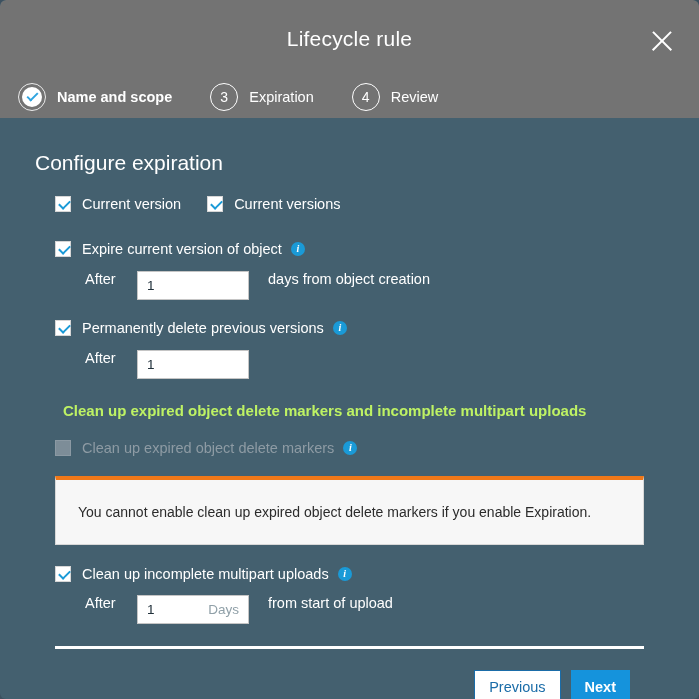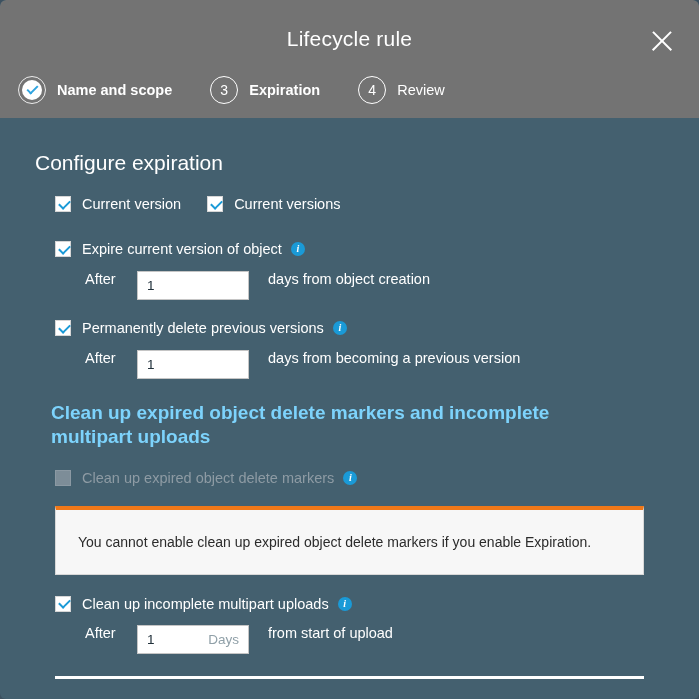--- a/index.html
+++ b/index.html
@@ -63,21 +63,21 @@
     height: 2.4px;
     background: #ffffff;
   }
   .close-btn::before { transform: rotate(45deg); }
   .close-btn::after  { transform: rotate(-45deg); }
 
   
   .steps {
     position: absolute;
     left: 18px;
-    top: 76px;
+    top: 83px;
     display: flex;
     align-items: center;
   }
   .step {
     display: flex;
     align-items: center;
     cursor: pointer;
   }
   .step-num-wrap {
     width: 28px;
@@ -120,21 +120,21 @@
     font-size: 14px;
     line-height: 1;
   }
   .step-label {
     color: #ffffff;
     font-size: 14.5px;
     margin-left: 11px;
     white-space: nowrap;
   }
   .step.done .step-label { font-weight: bold; }
-  .step.active .step-label { font-weight: bold; }
+  .step.active .step-label { font-weight: normal; }
   .step.future .step-label { font-weight: normal; }
 
   .step + .step { margin-left: 38px; }
 
   
   .body {
     flex: 1 1 auto;
     position: relative;
     padding: 0 35px;
   }
@@ -236,25 +236,25 @@
     text-align: right;
   }
   .after-suffix {
     color: #ffffff;
     font-size: 14.5px;
     margin-left: 19px;
     white-space: nowrap;
   }
 
   .cleanup-heading {
-    color: #7dd3fc;
-    font-size: 19px;
+    color: #bef264;
+    font-size: 15px;
     font-weight: bold;
     line-height: 1.28;
-    margin-left: 16px;
+    margin-left: 28px;
     max-width: 570px;
   }
 
   
   .alert {
     margin-left: 20px;
     margin-right: 20px;
     background: #f7f7f7;
     border: 1px solid #d8d8d8;
     border-top: 4px solid #f07818;
@@ -369,21 +369,20 @@
       <div class="cb checked"></div>
       <div class="cb-label">Permanently delete previous versions</div>
       <div class="info-icon">i</div>
     </div>
 
     <div class="after-row" style="margin-top:14px;">
       <div class="after-label">After</div>
       <div class="num-input">
         <span class="val">1</span>
       </div>
-      <div class="after-suffix">days from becoming a previous version</div>
     </div>
 
     <div class="cleanup-heading" style="margin-top:22px;">Clean up expired object delete markers and incomplete multipart uploads</div>
 
     <div class="row" style="margin-top:20px;">
       <div class="cb disabled"></div>
       <div class="cb-label muted">Clean up expired object delete markers</div>
       <div class="info-icon">i</div>
     </div>
 

